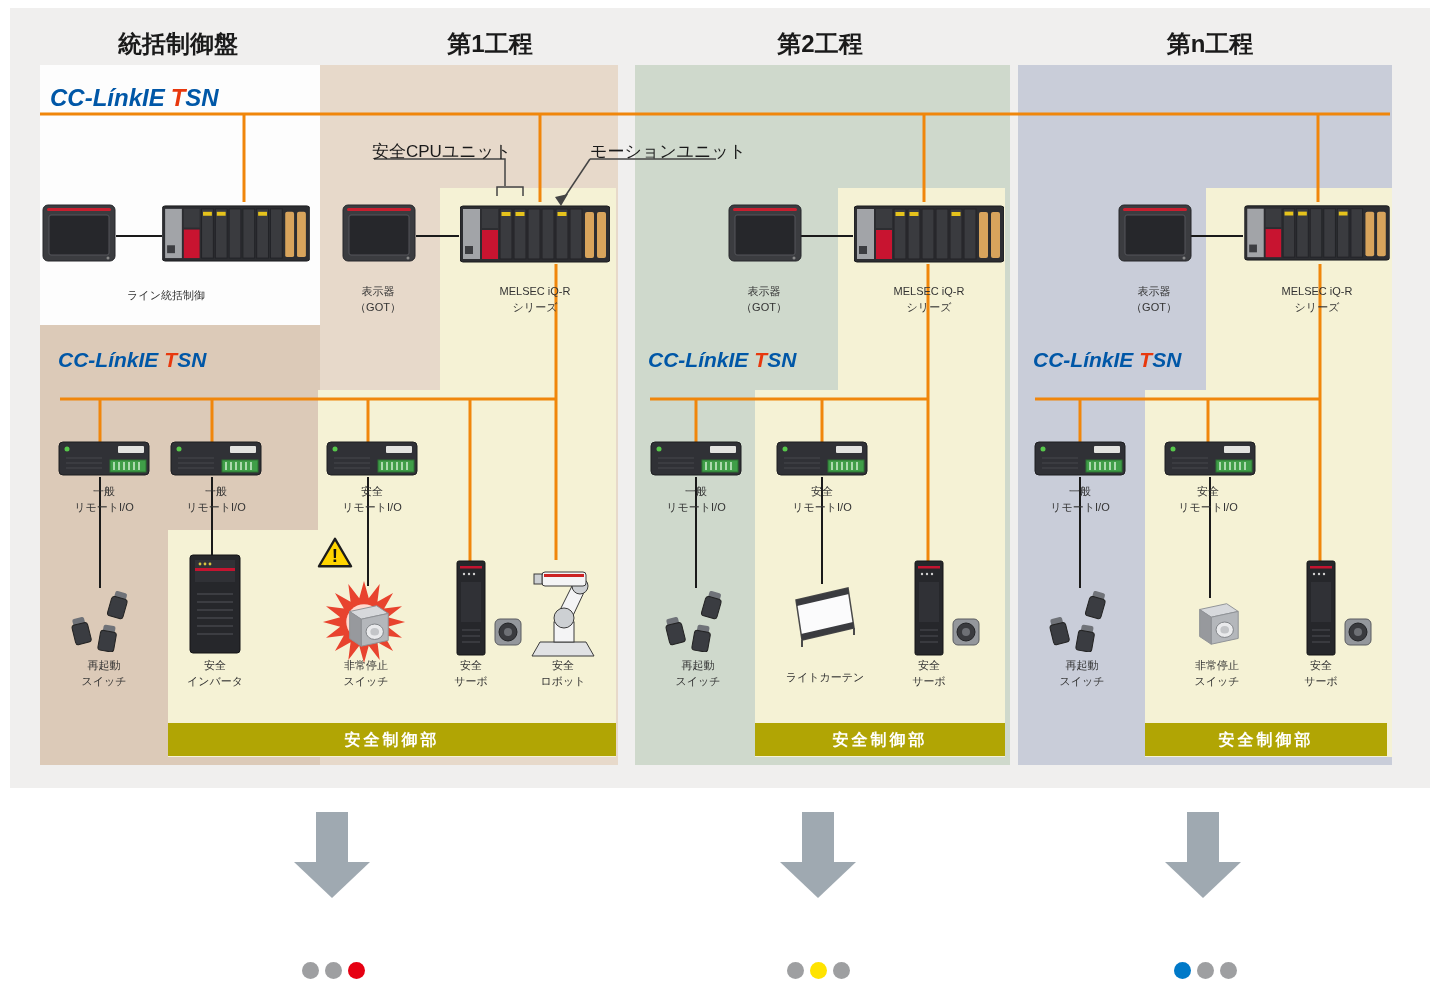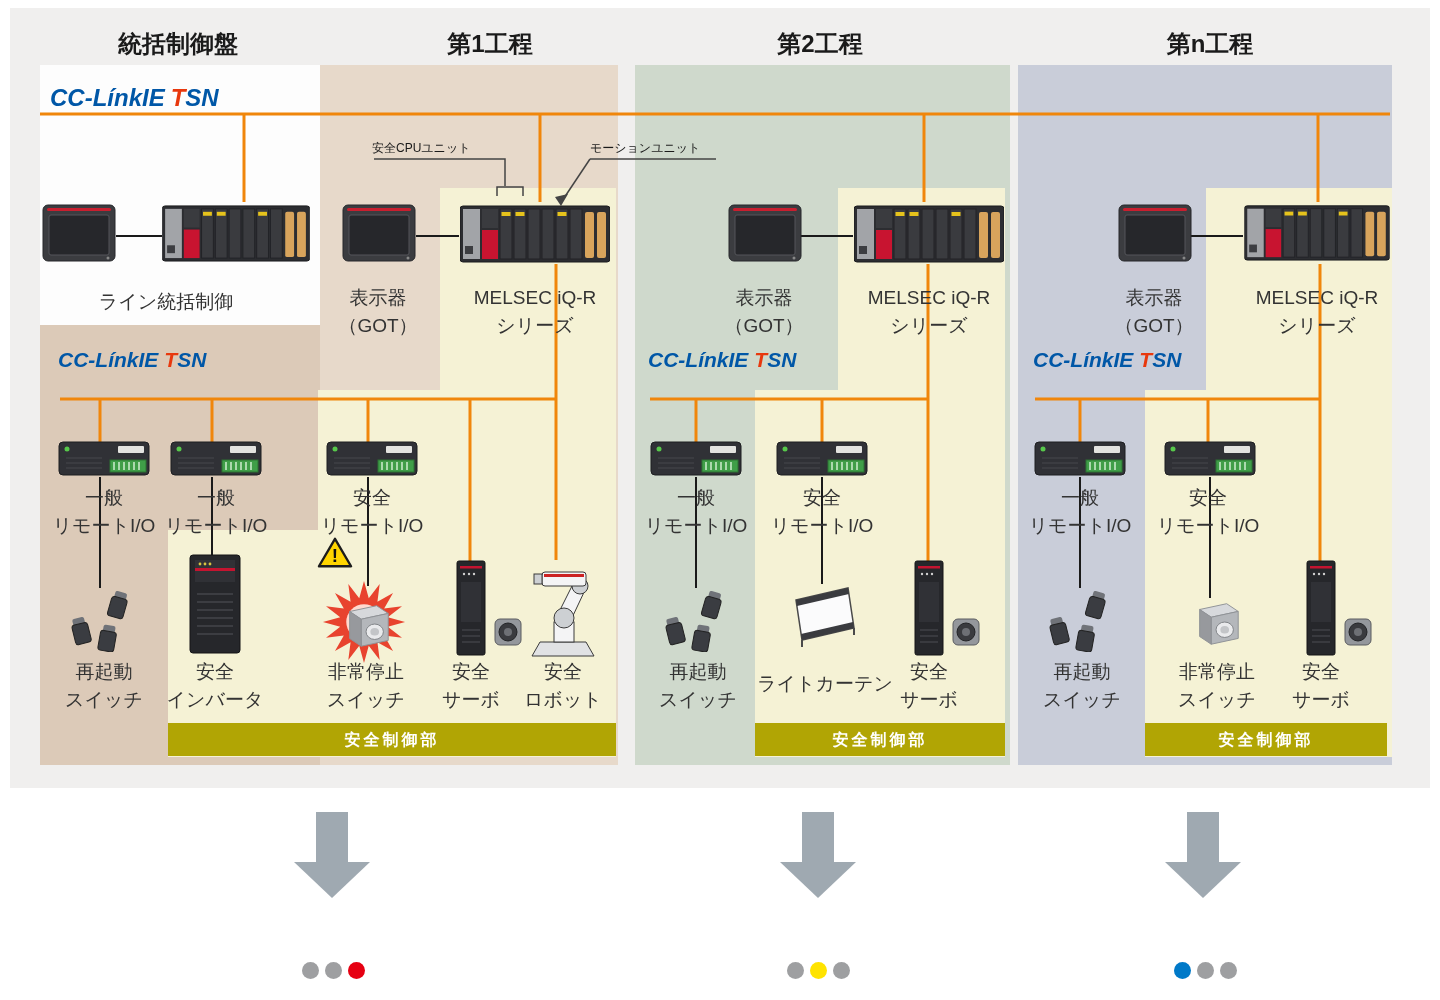--- a/index.html
+++ b/index.html
@@ -9,22 +9,22 @@
   .panel{position:absolute;left:10px;top:8px;width:1420px;height:780px;background:var(--panel-bg,#f0efee)}
   .hdr{position:absolute;top:20px;width:200px;text-align:center;font-size:24px;font-weight:bold;color:var(--text-dark,#1a1a1a)}
   .colbg{position:absolute}
   .yz{position:absolute;background:var(--safety-zone-bg,#f5f2d5)}
   .bar{position:absolute;height:33px;background:var(--safety-bar-bg,#b1a504);color:#fff;font-weight:bold;font-size:16px;text-align:center;line-height:33px;letter-spacing:3px}
   .cclogo{position:absolute;font-style:italic;font-weight:bold;white-space:nowrap}
   .cclogo .b{color:var(--logo-blue,#0057a7)}
   .cclogo .r{color:var(--logo-red,#e8380d);margin-left:6px}
   .cclogo.big{font-size:24px}
   .cclogo.small{font-size:21px}
-  .lbl{position:absolute;text-align:center;font-size:19px;line-height:1.45;color:var(--text-label,#333)}
-  .ann{position:absolute;font-size:12px;color:var(--text-dark,#1a1a1a);white-space:nowrap}
+  .lbl{position:absolute;text-align:center;font-size:11px;line-height:1.45;color:var(--text-label,#333)}
+  .ann{position:absolute;font-size:17px;color:var(--text-dark,#1a1a1a);white-space:nowrap}
   .dev{position:absolute}
   .overlay{position:absolute;left:0;top:0;pointer-events:none}
   .ln-o{stroke:var(--network-orange,#f0860b);stroke-width:3;fill:none}
   .ln-k{stroke:var(--line-black,#1a1a1a);stroke-width:2;fill:none}
   .ln-a{stroke:#444;stroke-width:1.5;fill:none}
   .outcome-arrow{position:absolute;width:76px}
   .arrow-stem{width:32px;height:50px;background:var(--arrow-gray,#9fa9b1);margin:0 auto}
   .arrow-head{width:0;height:0;border-left:38px solid transparent;border-right:38px solid transparent;border-top:36px solid var(--arrow-gray,#9fa9b1)}
   .outcome-label{position:absolute;width:240px;text-align:center;font-size:19px;font-weight:bold;color:var(--text-dark,#1a1a1a)}
   .dots{position:absolute;width:100px;display:flex;justify-content:center;gap:6px}

